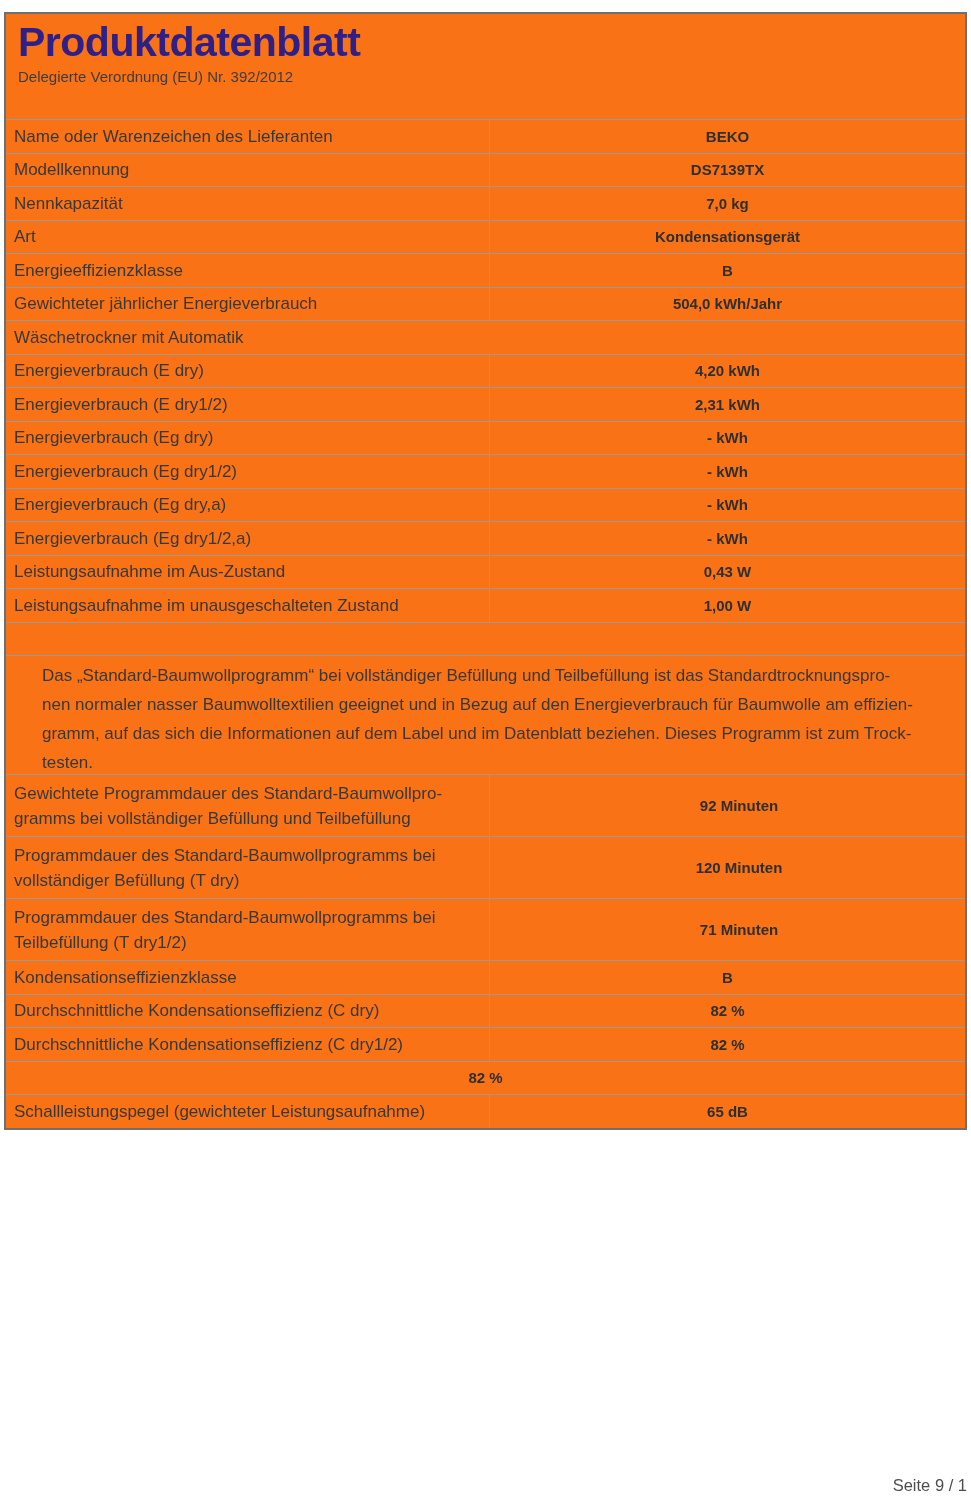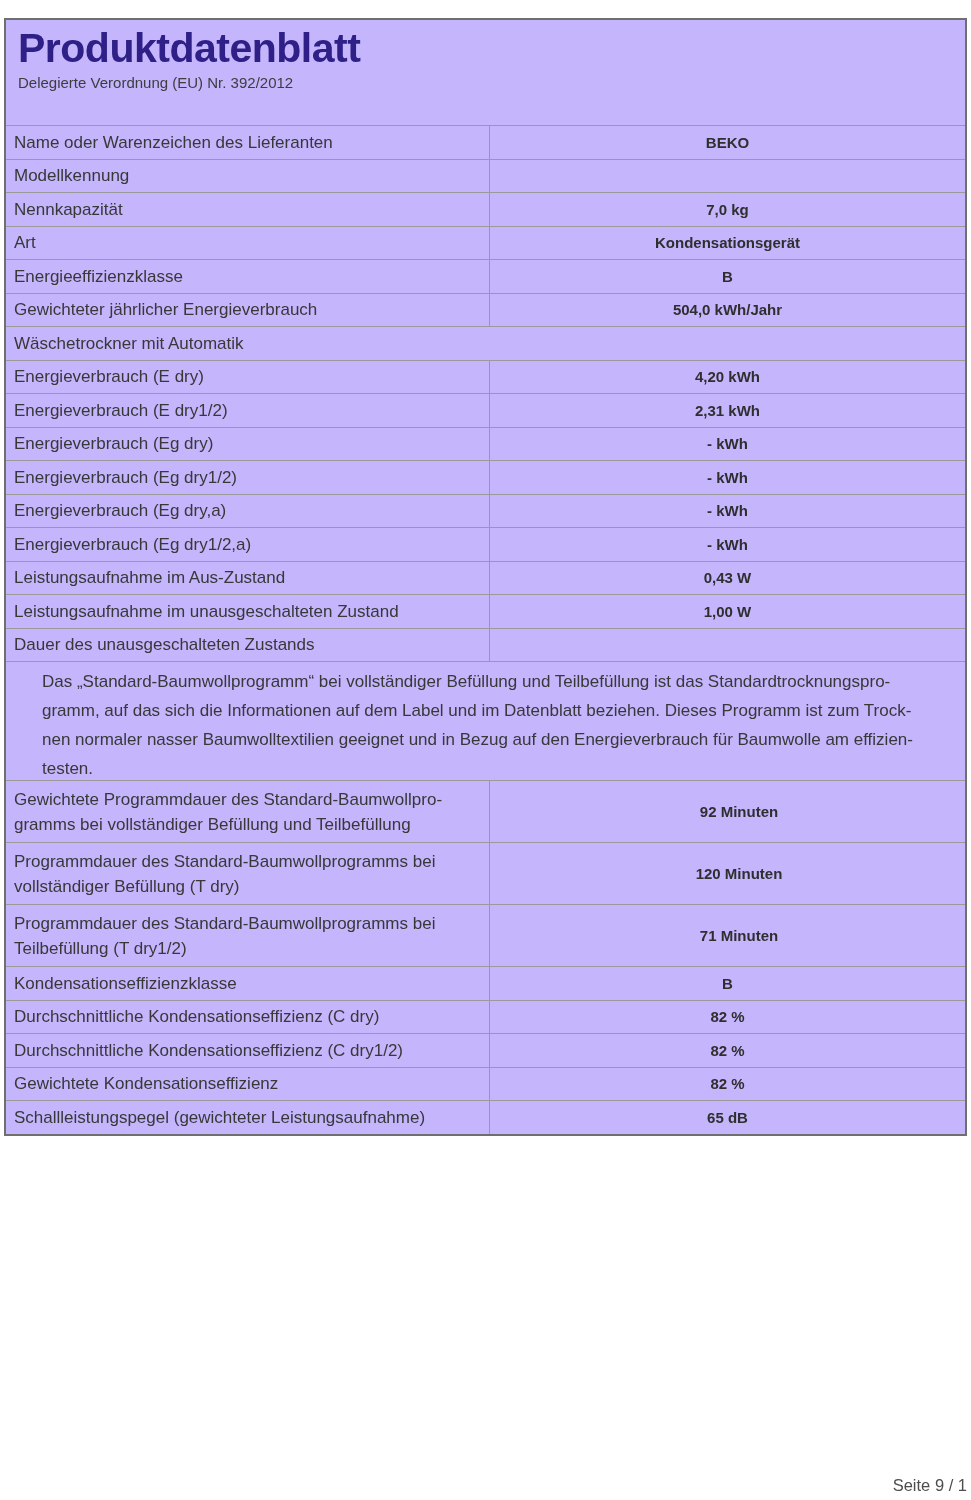--- a/index.html
+++ b/index.html
@@ -4,23 +4,23 @@
 <style>
   * { margin:0; padding:0; box-sizing:border-box; }
   html,body { background:#ffffff; }
   body {
     width:971px; height:1500px; position:relative; overflow:hidden;
     font-family:"Liberation Sans","DejaVu Sans",sans-serif;
     color:#383838;
     -webkit-font-smoothing:antialiased;
   }
   .sheet {
-    position:absolute; left:4px; top:18px; width:963px;
+    position:absolute; left:4px; top:12px; width:963px;
     border:2px solid #6f6f6f;
-    background:#c4b5fd;
+    background:#f97316;
   }
   .doc-header {
     height:105px;
     padding:4px 12px 0 12px;
   }
   .doc-title {
     font-size:41px; font-weight:bold; color:#2e2087;
     letter-spacing:-0.5px; line-height:48px;
   }
   .doc-subtitle {
@@ -60,20 +60,21 @@
     <div class="doc-title">Produktdatenblatt</div>
     <div class="doc-subtitle">Delegierte Verordnung (EU) Nr. 392/2012</div>
   </div>
   <div id="rows">
       <div class="row row--two">
         <div class="cell-label">Name oder Warenzeichen des Lieferanten</div>
         <div class="cell-value">BEKO</div>
       </div>
       <div class="row row--two">
         <div class="cell-label">Modellkennung</div>
+        <div class="cell-value">DS7139TX</div>
       </div>
       <div class="row row--two">
         <div class="cell-label">Nennkapazität</div>
         <div class="cell-value">7,0 kg</div>
       </div>
       <div class="row row--two">
         <div class="cell-label">Art</div>
         <div class="cell-value">Kondensationsgerät</div>
       </div>
       <div class="row row--two">
@@ -113,26 +114,25 @@
       </div>
       <div class="row row--two">
         <div class="cell-label">Leistungsaufnahme im Aus-Zustand</div>
         <div class="cell-value">0,43 W</div>
       </div>
       <div class="row row--two">
         <div class="cell-label">Leistungsaufnahme im unausgeschalteten Zustand</div>
         <div class="cell-value">1,00 W</div>
       </div>
       <div class="row row--two">
-        <div class="cell-label">Dauer des unausgeschalteten Zustands</div>
       </div>
       <div class="row row--para">
         <div class="para-line">Das „Standard-Baumwollprogramm“ bei vollständiger Befüllung und Teilbefüllung ist das Standardtrocknungspro-</div>
+        <div class="para-line">nen normaler nasser Baumwolltextilien geeignet und in Bezug auf den Energieverbrauch für Baumwolle am effizien-</div>
         <div class="para-line">gramm, auf das sich die Informationen auf dem Label und im Datenblatt beziehen. Dieses Programm ist zum Trock-</div>
-        <div class="para-line">nen normaler nasser Baumwolltextilien geeignet und in Bezug auf den Energieverbrauch für Baumwolle am effizien-</div>
         <div class="para-line">testen.</div>
       </div>
       <div class="row row--two2">
         <div class="cell-label">Gewichtete Programmdauer des Standard-Baumwollpro­gramms bei vollständiger Befüllung und Teilbefüllung</div>
         <div class="cell-value">92 Minuten</div>
       </div>
       <div class="row row--two2">
         <div class="cell-label">Programmdauer des Standard-Baumwollprogramms bei vollständiger Befüllung (T dry)</div>
         <div class="cell-value">120 Minuten</div>
       </div>
@@ -146,21 +146,20 @@
       </div>
       <div class="row row--two">
         <div class="cell-label">Durchschnittliche Kondensationseffizienz (C dry)</div>
         <div class="cell-value">82 %</div>
       </div>
       <div class="row row--two">
         <div class="cell-label">Durchschnittliche Kondensationseffizienz (C dry1/2)</div>
         <div class="cell-value">82 %</div>
       </div>
       <div class="row row--two">
-        <div class="cell-label">Gewichtete Kondensationseffizienz</div>
         <div class="cell-value">82 %</div>
       </div>
       <div class="row row--two">
         <div class="cell-label">Schallleistungspegel (gewichteter Leistungsaufnahme)</div>
         <div class="cell-value">65 dB</div>
       </div>
     </div>
 </div>
 
 <div class="page-footer">Seite 9 / 1</div>

